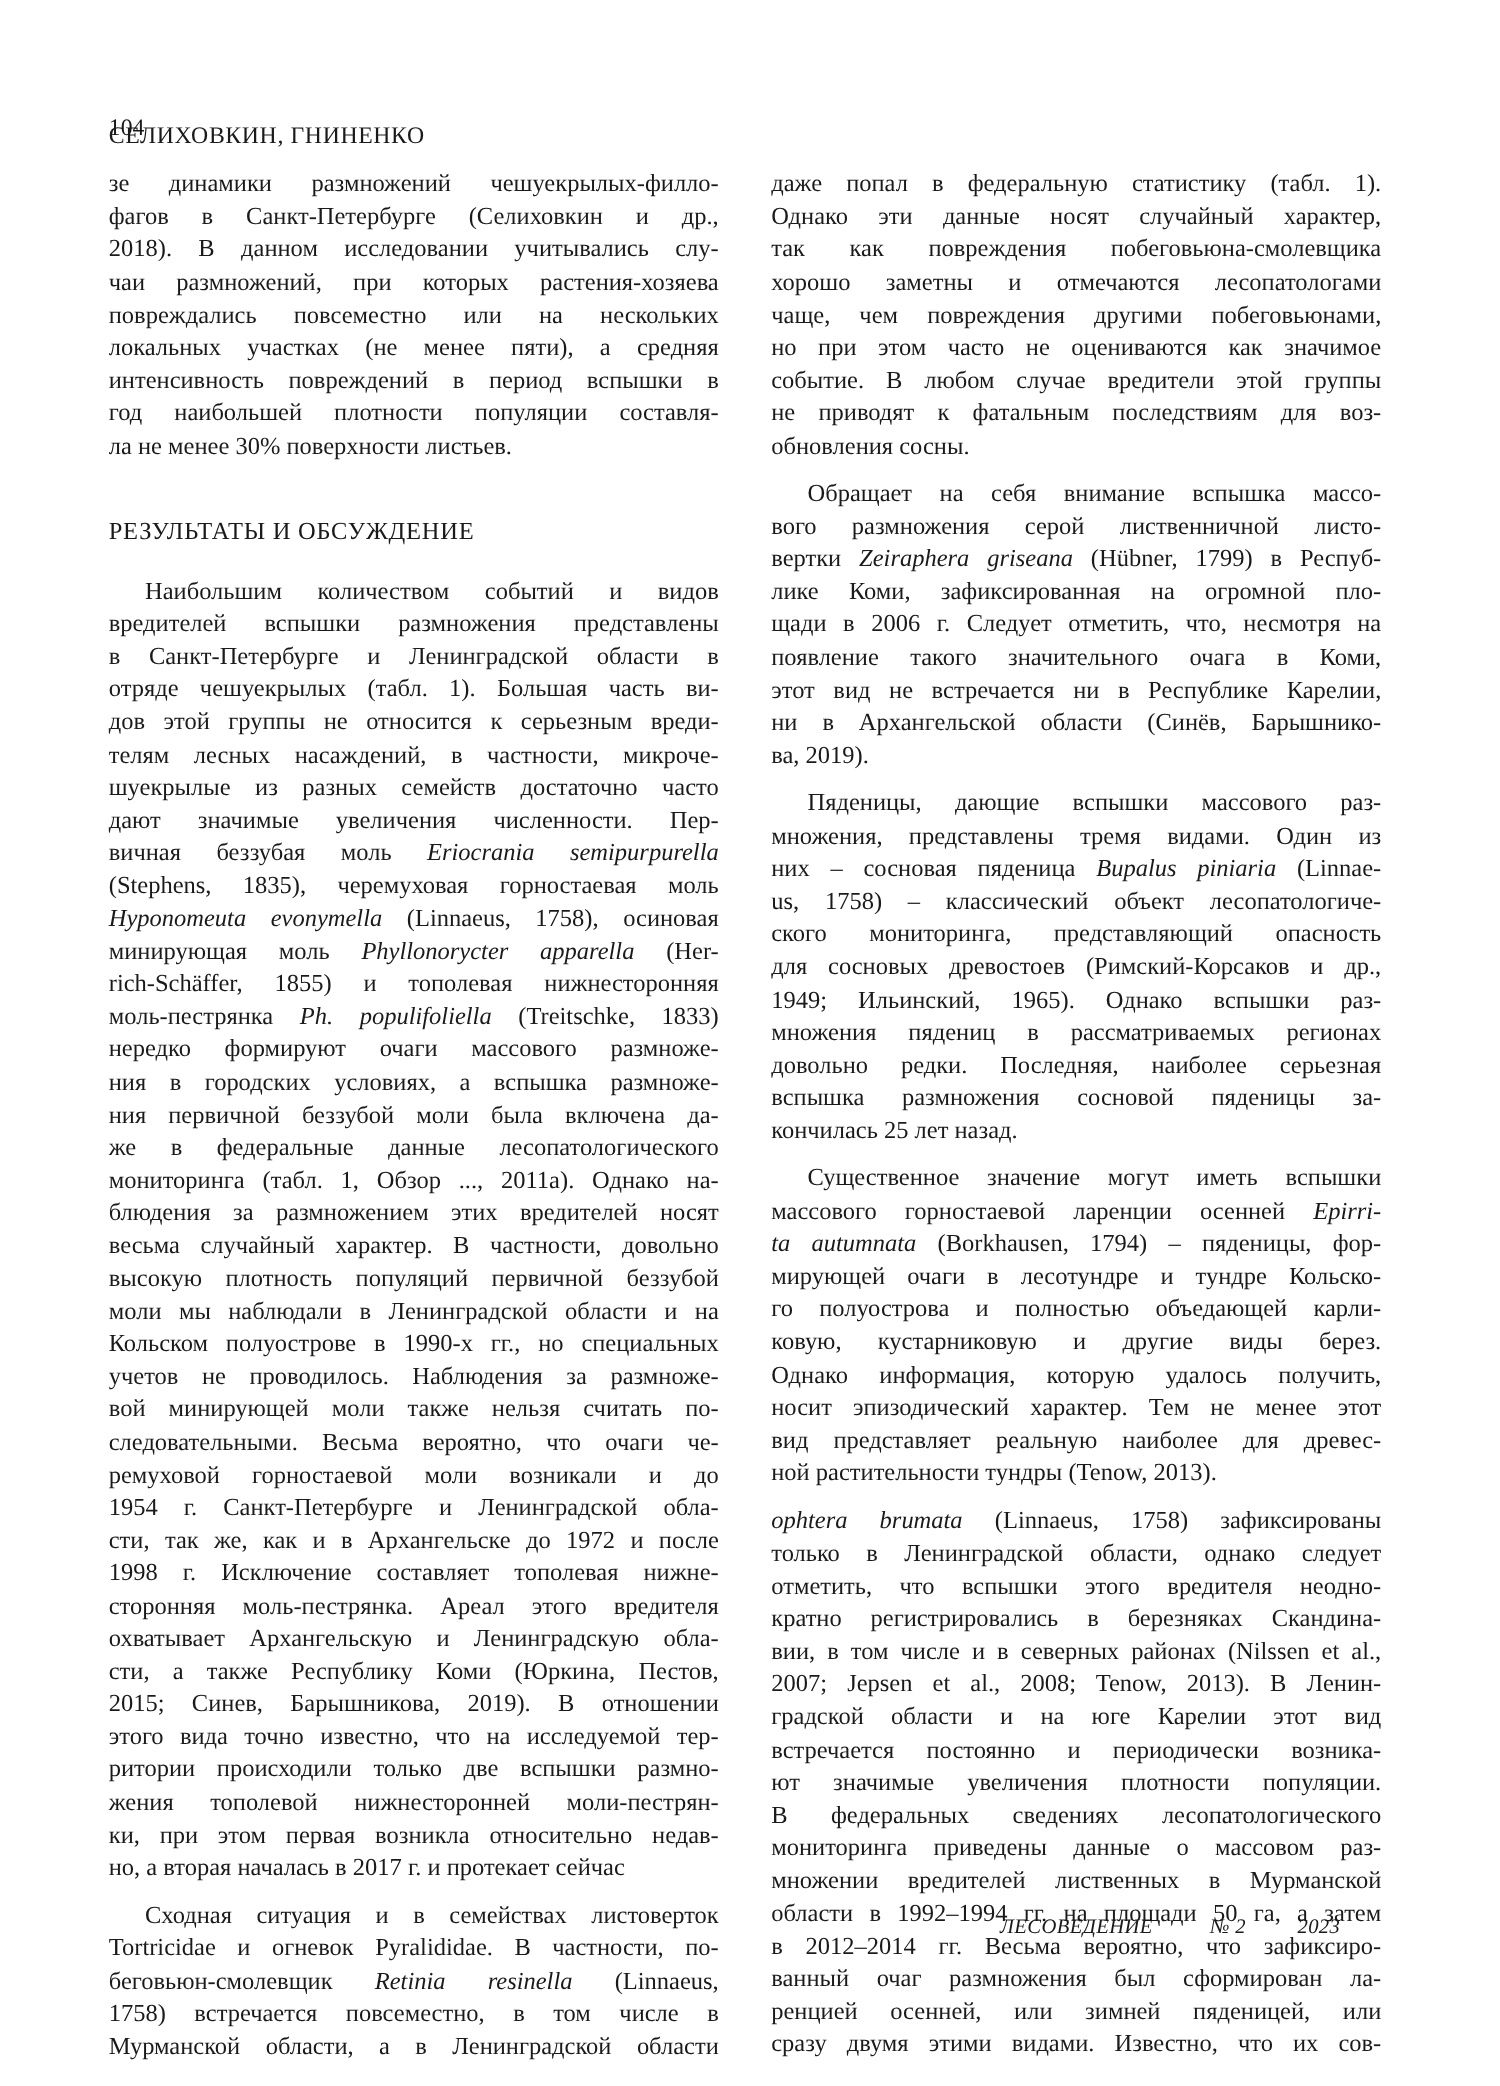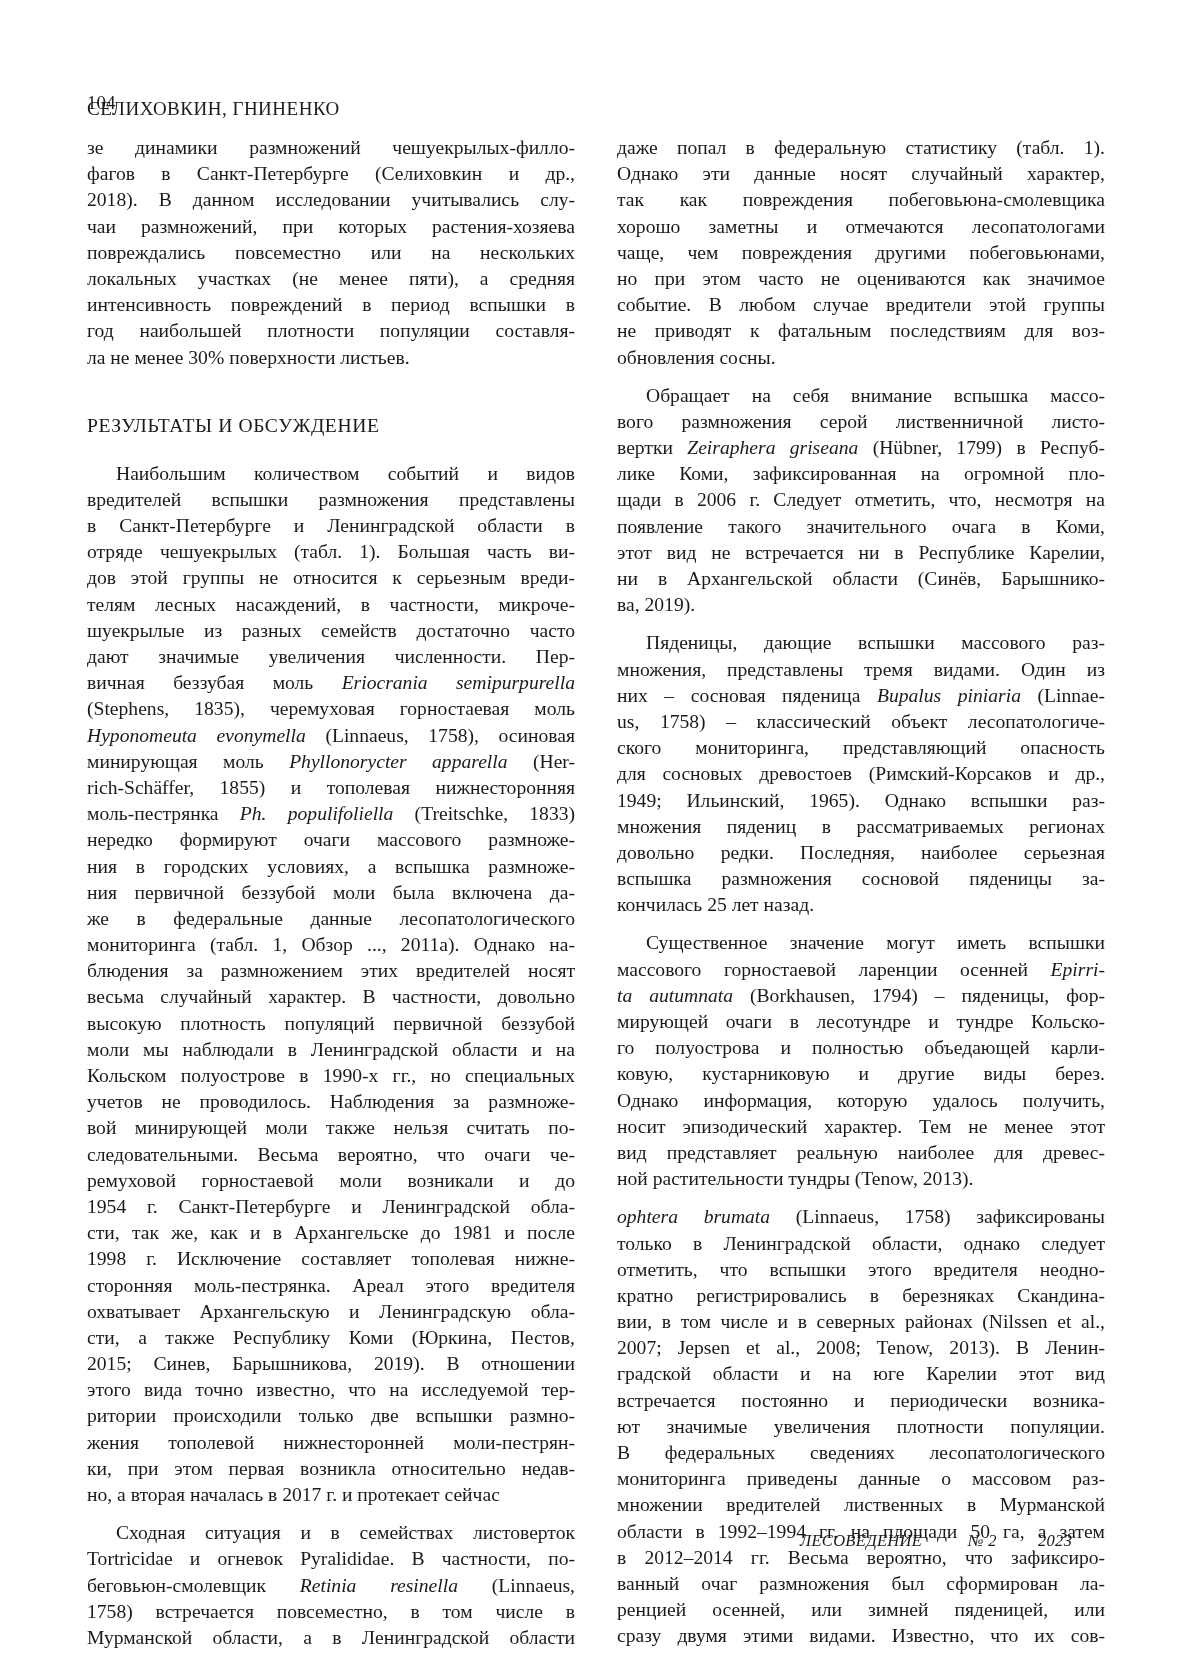--- a/index.html
+++ b/index.html
@@ -68,21 +68,21 @@
     <span class="line">блюдения за размножением этих вредителей носят</span>
     <span class="line">весьма случайный характер. В частности, довольно</span>
     <span class="line">высокую плотность популяций первичной беззубой</span>
     <span class="line">моли мы наблюдали в Ленинградской области и на</span>
     <span class="line">Кольском полуострове в 1990-х гг., но специальных</span>
     <span class="line">учетов не проводилось. Наблюдения за размноже-</span>
     <span class="line">вой минирующей моли также нельзя считать по-</span>
     <span class="line">следовательными. Весьма вероятно, что очаги че-</span>
     <span class="line">ремуховой горностаевой моли возникали и до</span>
     <span class="line">1954 г. Санкт-Петербурге и Ленинградской обла-</span>
-    <span class="line">сти, так же, как и в Архангельске до 1981 и после</span>
+    <span class="line">сти, так же, как и в Архангельске до 1972 и после</span>
     <span class="line">1998 г. Исключение составляет тополевая нижне-</span>
     <span class="line">сторонняя моль-пестрянка. Ареал этого вредителя</span>
     <span class="line">охватывает Архангельскую и Ленинградскую обла-</span>
     <span class="line">сти, а также Республику Коми (Юркина, Пестов,</span>
     <span class="line">2015; Синев, Барышникова, 2019). В отношении</span>
     <span class="line">этого вида точно известно, что на исследуемой тер-</span>
     <span class="line">ритории происходили только две вспышки размно-</span>
     <span class="line">жения тополевой нижнесторонней моли-пестрян-</span>
     <span class="line">ки, при этом первая возникла относительно недав-</span>
     <span class="line last">но, а вторая началась в 2017 г. и протекает сейчас</span>

